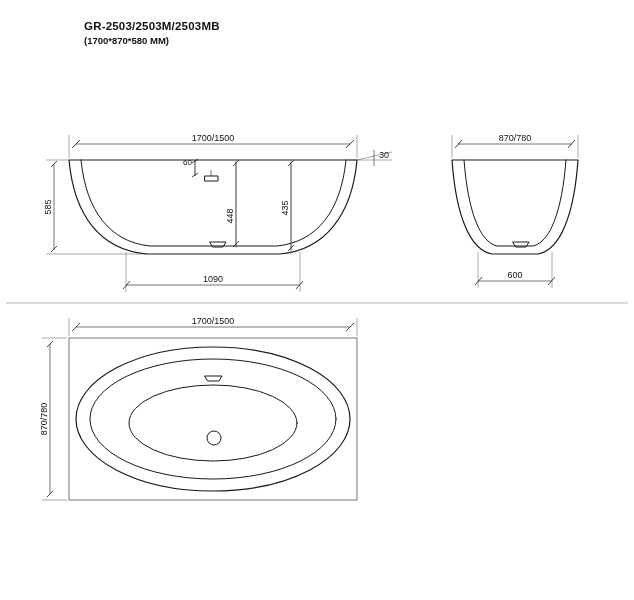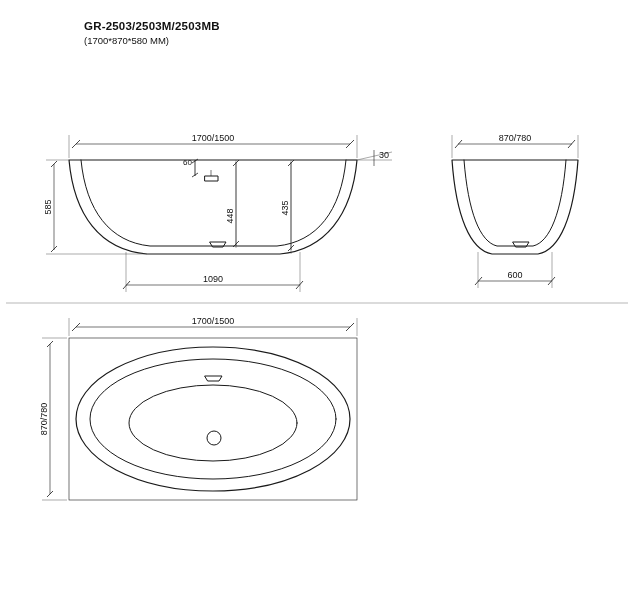--- a/index.html
+++ b/index.html
@@ -26,21 +26,21 @@
   }
   .title-main {
     font-size: 11.5px;
     font-weight: bold;
     letter-spacing: 0.2px;
     color: #111111;
     white-space: nowrap;
   }
   .title-sub {
     font-size: 9.5px;
-    font-weight: normal;
+    font-weight: bold;
     color: #111111;
     margin-top: 3px;
     white-space: nowrap;
   }
   #t-left { left: 84px; top: 20px; }
   #t-right { left: 408px; top: 20px; }
 
   svg.draw {
     position: absolute;
     left: 0;

